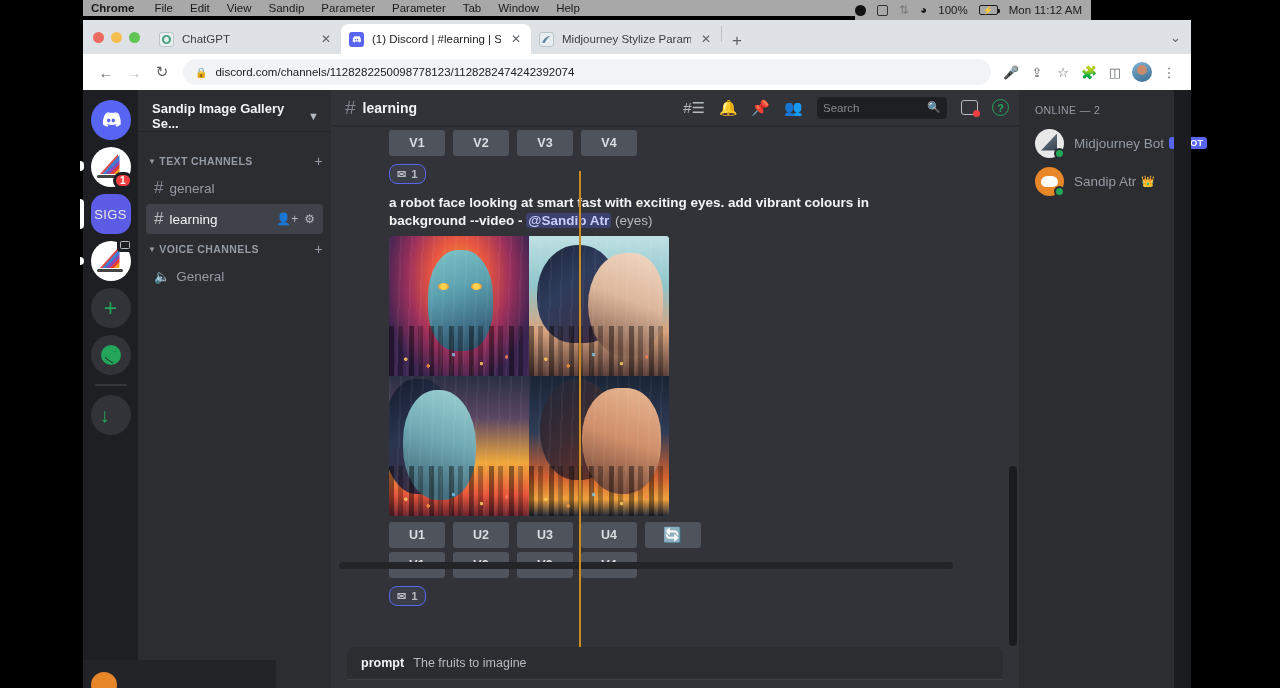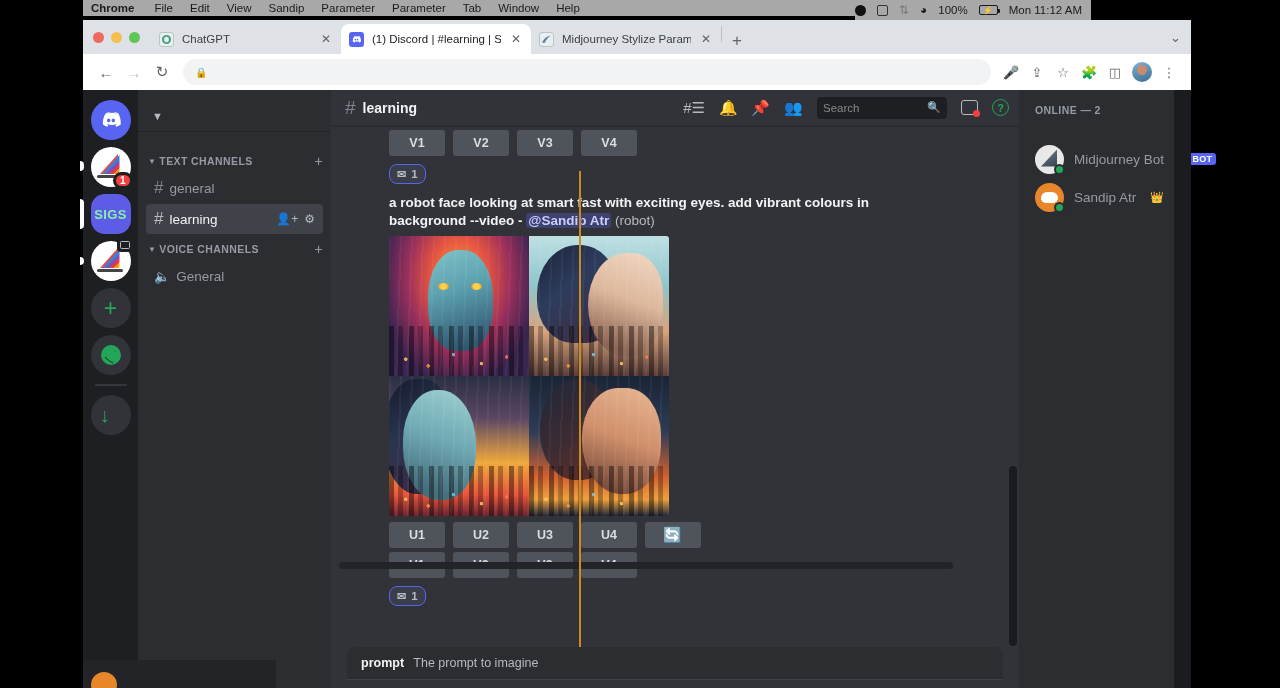--- a/index.html
+++ b/index.html
@@ -116,21 +116,21 @@
     display: flex; flex-direction: column; align-items: center; gap: 7px;
     position: relative;
   }
   .guild {
     width: 40px; height: 40px; border-radius: 50%; background: #313338;
     display: flex; align-items: center; justify-content: center;
     position: relative; flex-shrink: 0; overflow: visible;
   }
   .guild.home { background: #5865f2; }
   .guild.home svg { width: 24px; height: 24px; fill: #fff; }
-  .guild.sel { border-radius: 14px; background: #5d5ce6; color: #86efac; font-size: 13px; font-weight: bold; letter-spacing: .3px; }
+  .guild.sel { border-radius: 14px; background: #5d5ce6; color: #e5e5e5; font-size: 13px; font-weight: normal; letter-spacing: .3px; }
   .guild.img { background: #fff; }
   .sail { width: 38px; height: 38px; border-radius: 50%; background: #fff; position: relative; overflow: hidden; }
   .sail:before {
     content:''; position:absolute; left:8px; top:6px; width:0; height:0;
     border-left: 18px solid transparent;
     border-bottom: 20px solid #e24a4a;
   }
   .sail:after {
     content:''; position:absolute; left:5px; bottom:8px; width:26px; height:3px;
     background:#444; border-radius:2px;
@@ -376,39 +376,39 @@
     background: #2f3136; padding: 3px 8px; display: inline-flex; gap: 9px;
     font-size: 12.5px; max-width: 520px; overflow: hidden; white-space: nowrap;
   }
   .argbox .argname { color: #b5bac1; }
   .argbox .argval { color: #e6e8ea; }
   .emoji-ic { font-size: 17px; color: #b5bac1; margin-left: auto; }
   .rec-dot { width: 9px; height: 9px; border-radius: 50%; background: #ed4245; position: absolute; right: 48px; bottom: 8px; }
 
   
   .members { width: 172px; background: #2b2d31; padding: 14px 8px 0; }
-  .mhdr { font-size: 10.5px; font-weight: bold; letter-spacing: .4px; color: #949ba4; padding: 0 8px; margin-bottom: 24px; }
+  .mhdr { font-size: 10.5px; font-weight: normal; letter-spacing: .4px; color: #949ba4; padding: 0 8px; margin-bottom: 8px; }
   .member { display: flex; align-items: center; gap: 10px; height: 38px; padding: 0 8px; border-radius: 4px; }
   .m-av { width: 29px; height: 29px; border-radius: 50%; position: relative; flex-shrink: 0; }
   .m-av.bot { background: #e8e8e8; }
   .m-av.bot .sailm {
     position:absolute; left:6px; top:5px; width:16px; height:17px;
     background: linear-gradient(150deg,#6c7a89,#384450);
     clip-path: polygon(100% 0, 100% 100%, 0 100%);
   }
   .m-av.usr { background: #e8862a; }
   .m-av.usr:after {
     content:''; position:absolute; left:6px; top:9px; width:17px; height:11px;
     background:#fff; border-radius: 9px 9px 7px 7px;
   }
   .m-status {
     position: absolute; right: -1px; bottom: -1px; width: 11px; height: 11px;
     background: #23a55a; border-radius: 50%; border: 2.5px solid #2b2d31;
   }
-  .m-name { font-size: 13.5px; color: #949ba4; display: flex; align-items: center; gap: 14px; white-space: nowrap; }
+  .m-name { font-size: 13.5px; color: #949ba4; display: flex; align-items: center; gap: 5px; white-space: nowrap; }
   .bot-tag {
     background: #5865f2; color: #fff; font-size: 9px; font-weight: bold;
     border-radius: 3px; padding: 1px 4px; letter-spacing: .2px;
   }
   .crown { font-size: 11px; }
 
   
   .bl-strip {
     position: absolute; left: 0; bottom: 0; width: 193px; height: 28px;
     background: #232428;
@@ -497,20 +497,21 @@
     <div class="newtab">+</div>
     <div class="strip-right">⌄</div>
   </div>
 
   <div class="omnibar">
     <span class="navbtn">←</span>
     <span class="navbtn dis">→</span>
     <span class="navbtn">↻</span>
     <div class="urlbox">
       <span class="lock">🔒</span>
+      <span>discord.com/channels/1128282250098778123/1128282474242392074</span>
     </div>
     <span class="omni-ic">🎤</span>
     <span class="omni-ic">⇪</span>
     <span class="omni-ic">☆</span>
     <span class="omni-ic">🧩</span>
     <span class="omni-ic">◫</span>
     <span class="avatar-chip"></span>
     <span class="omni-ic">⋮</span>
   </div>
 
@@ -553,20 +554,21 @@
         <span class="cmp"></span>
       </div>
       <div class="rail-sep"></div>
       <div class="guild action">
         <span class="dl-ic"></span>
       </div>
     </div>
 
     <div class="chansb">
       <div class="guild-header">
+        <span>Sandip Image Gallery Se...</span>
         <span class="chev">▼</span>
       </div>
 
       <div class="chanlist">
         <div class="cat">
           <span class="arrow">▼</span>
           <span>TEXT CHANNELS</span>
           <span class="plus">+</span>
         </div>
 
@@ -633,21 +635,21 @@
           </div>
 
           <div class="envbadge">
             <span class="env">✉</span>
             <span>1</span>
           </div>
 
           <div class="prompt-line">
             <span>a robot face looking at smart fast with exciting eyes. add vibrant colours in background --video -</span>
             <span class="mention">@Sandip Atr</span>
-            <span class="fastnote">(robot)</span>
+            <span class="fastnote">(eyes)</span>
           </div>
 
           <div class="imggrid">
             <div class="cell c1">
               <span class="face f1"></span>
               <span class="sky-city"></span>
               <span class="glow-dots"></span>
               <span class="streaks"></span>
             </div>
             <div class="cell c2">
@@ -698,21 +700,21 @@
           <div class="thumb"></div>
         </div>
         <div class="vscroll">
           <div class="thumb"></div>
         </div>
       </div>
 
       <div class="composer">
         <div class="cmdhint">
           <b>prompt</b>
-          <span>The prompt to imagine</span>
+          <span>The fruits to imagine</span>
         </div>
       </div>
     </div>
 
     <div class="members">
       <div class="mhdr">ONLINE — 2</div>
 
       <div class="member">
         <span class="m-av bot">
           <span class="sailm"></span>

